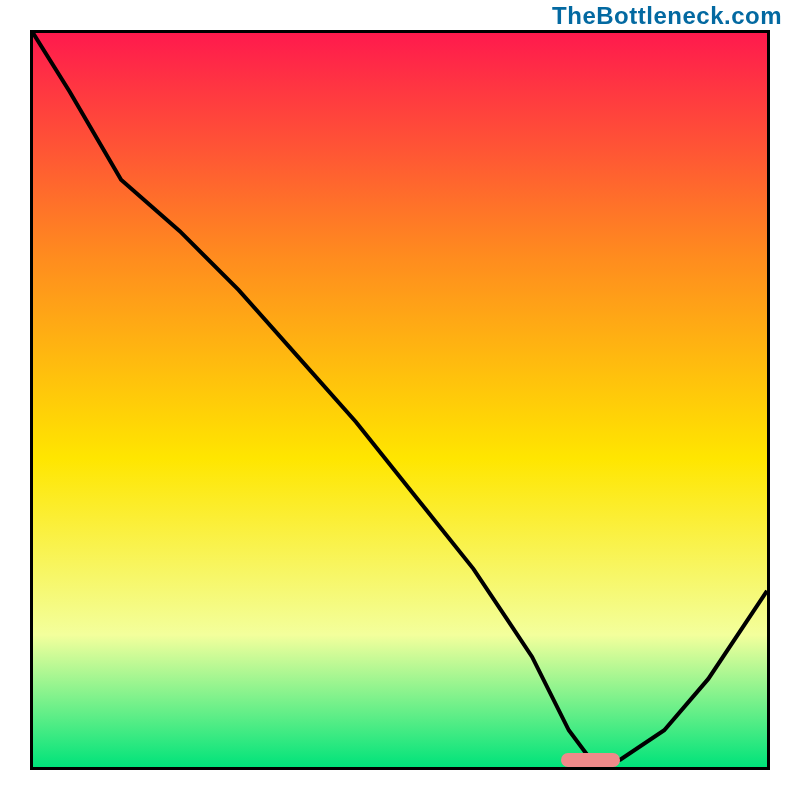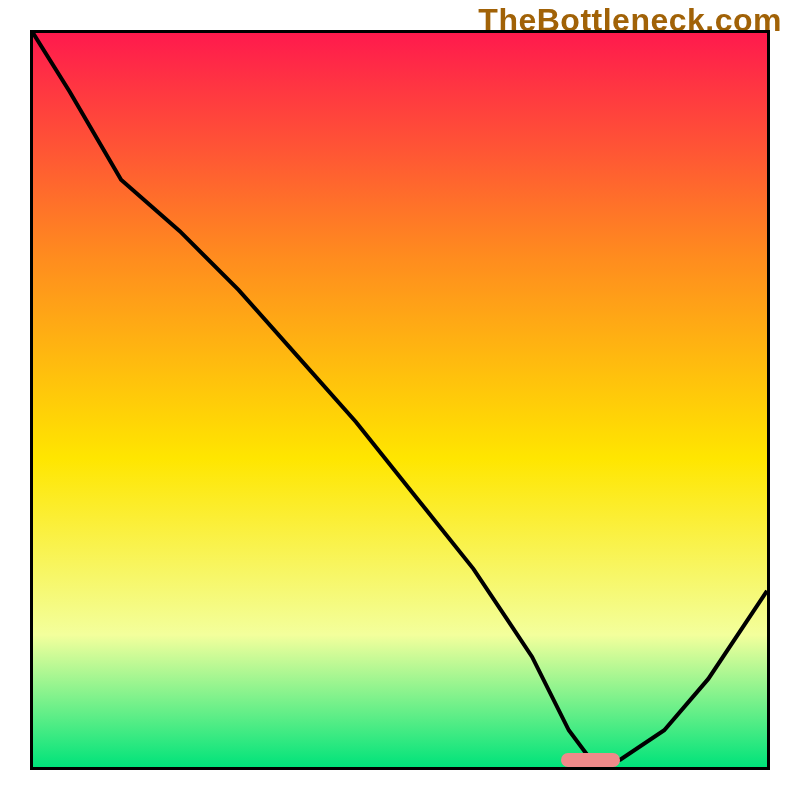--- a/index.html
+++ b/index.html
@@ -13,23 +13,23 @@
   .frame {
     position: relative;
     width: 800px;
     height: 800px;
     background: #fff;
   }
   .watermark {
     position: absolute;
     top: 2px;
     right: 18px;
-    font-size: 32px;
+    font-size: 24px;
     font-weight: 600;
-    color: #a16207;
+    color: #0369a1;
     letter-spacing: 0.5px;
   }
   .plot-area {
     position: absolute;
     left: 30px;
     top: 30px;
     width: 740px;
     height: 740px;
     border: 3px solid #000;
     box-sizing: border-box;

